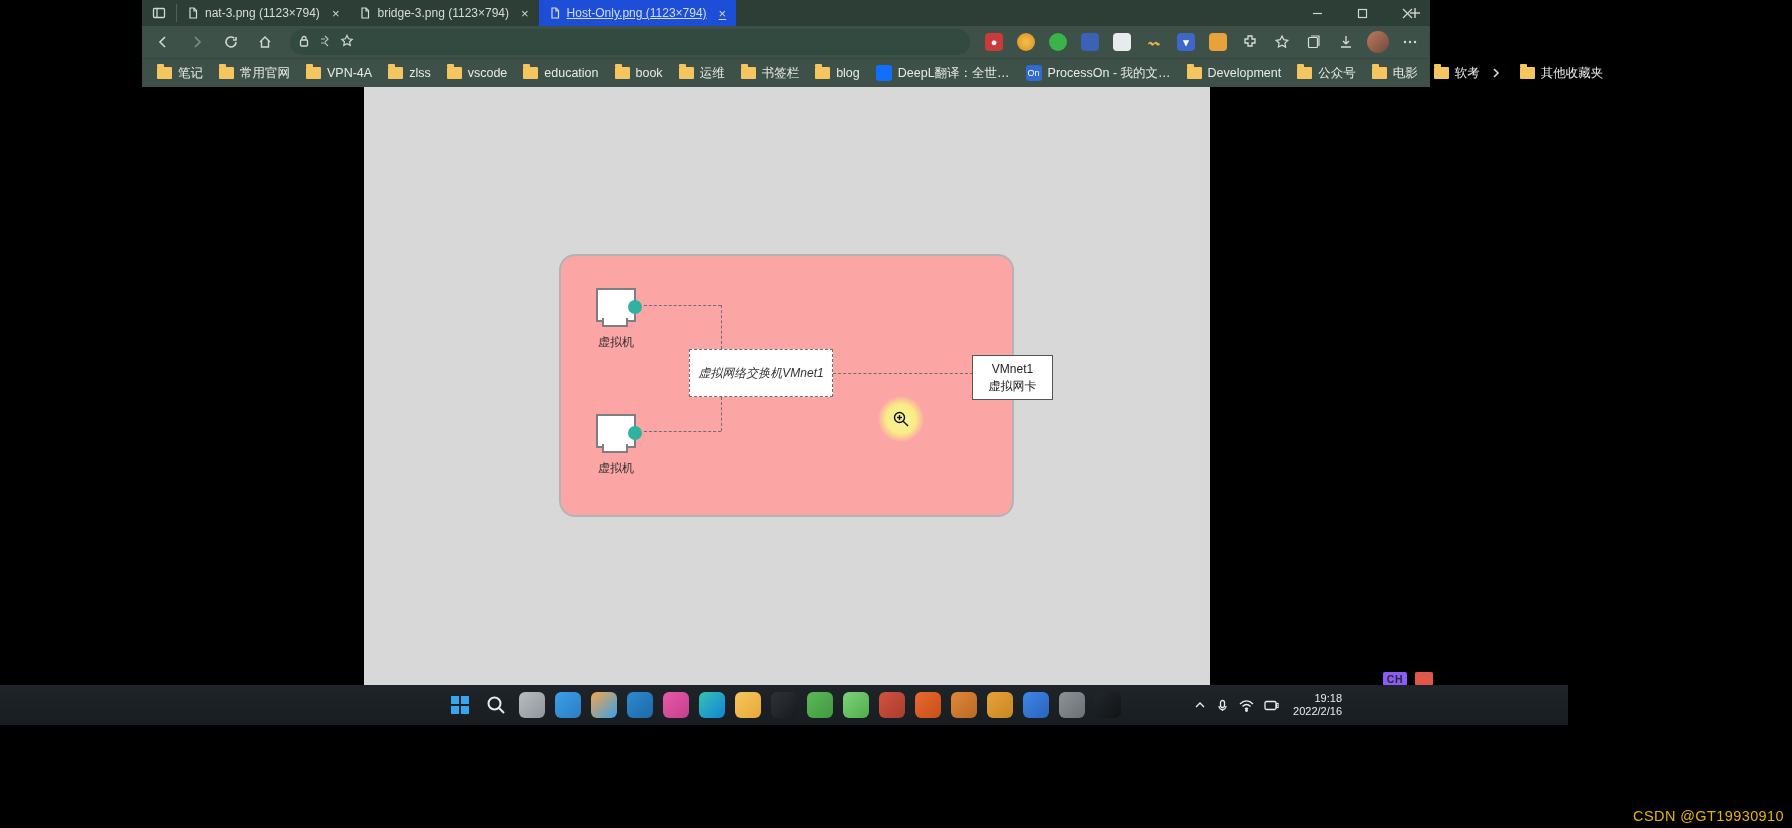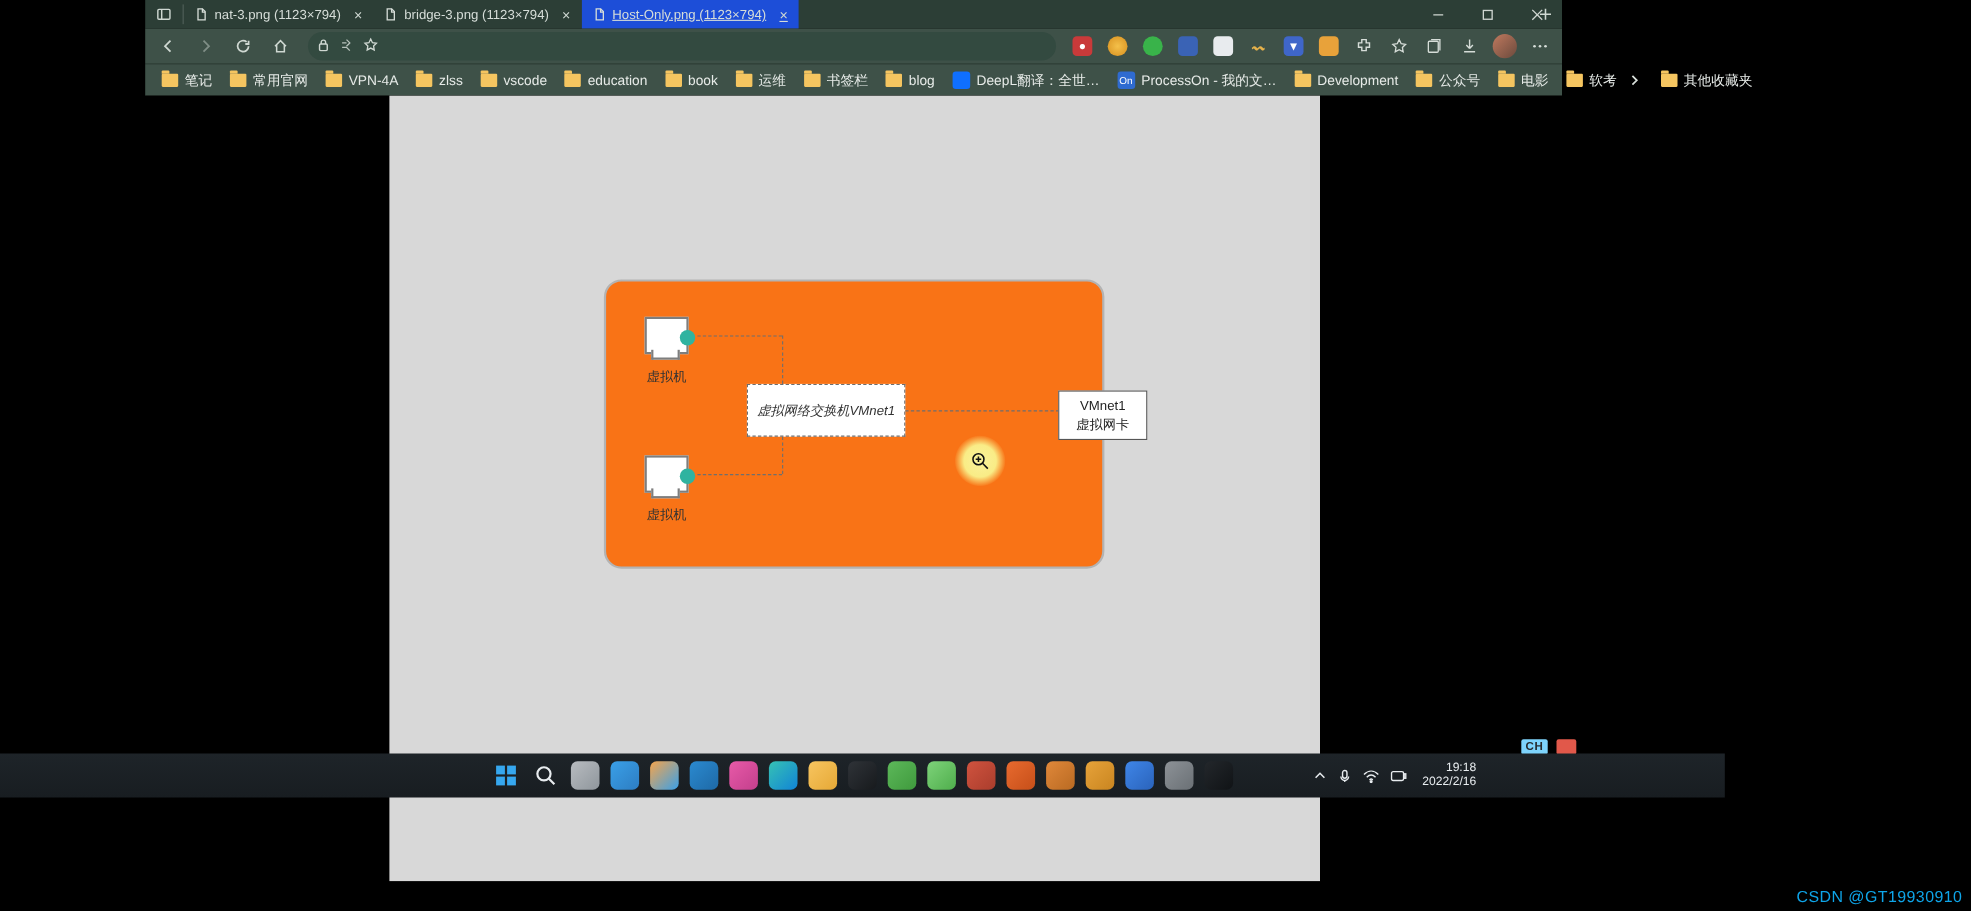--- a/index.html
+++ b/index.html
@@ -3,21 +3,21 @@
 <meta charset="utf-8">
 <style>
   * { margin: 0; padding: 0; box-sizing: border-box; font-family: "Segoe UI", "Microsoft YaHei", sans-serif; -webkit-font-smoothing: antialiased; }
   html, body { width: 100%; height: 100%; background: #000; overflow: hidden; }
   #root { position: relative; width: 1792px; height: 828px; }
 
   
   .outer-black { position: absolute; left: 0; right: 0; top: 0; bottom: 0; background: #000; }
 
   
-  .browser-window { position: absolute; left: 132px; top: 0; width: 1288px; height: 801px; background: #000; }
+  .browser-window { position: absolute; left: 142px; top: 0; width: 1288px; height: 685px; background: #000; }
 
   
   .titlebar { position: absolute; left: 0; top: 0; right: 0; height: 26px; background: #2c3e36; display: flex; align-items: stretch; }
   .tabwell-icon { width: 34px; display:flex; align-items:center; justify-content:center; color:#cfd8d2; }
   .divider-v { width:1px; background: rgba(255,255,255,.18); margin: 4px 0; }
   .tabs { display:flex; align-items:stretch; flex: 1; }
   .tab { display:flex; align-items:center; gap:6px; padding:0 10px; color:#d6ddd8; font-size:12px; position:relative; height:26px; }
   .tab.active { background:#1d4ed8;text-decoration:underline; }
   .tab .close { margin-left:6px; color:#cfd8d2; font-size:13px; line-height:1; }
   .tab svg { flex:0 0 auto; }
@@ -44,21 +44,21 @@
   .bm .appico { width:16px; height:16px; border-radius:3px; display:flex; align-items:center; justify-content:center; font-size:9px; color:#fff; }
   .bmbar .spacer { flex:1; }
   .bm-overflow { width:20px; display:flex; align-items:center; justify-content:center; color:#d6ddd8; }
 
   
   .viewport { position:absolute; left:0; top:87px; right:0; bottom:0; background:#000; }
   .page-img { position:absolute; left:222px; top:0; width:846px; bottom:0; background:#d8d8d8; }
 
   
   .diagram-title { position:absolute; left:0; right:0; top:74px; text-align:center; font-weight:700; font-size:25px; color:#e3372a; letter-spacing:.5px; }
-  .big-box { position:absolute; left:195px; top:167px; width:455px; height:263px; border:2px solid #b3b3b3; border-radius:16px; background:#f97316; }
+  .big-box { position:absolute; left:195px; top:167px; width:455px; height:263px; border:2px solid #b3b3b3; border-radius:16px; background:#fca5a5; }
   .vm-box { position:absolute; width:40px; height:34px; border:2px solid #7e7e7e; background:#fff; }
   .vm-box::after{ content:""; position:absolute; left:4px; bottom:-7px; width:22px; height:7px; background:#fff; border:2px solid #7e7e7e; border-top:none; }
   .nic { position:absolute; width:14px; height:14px; border-radius:50%; background:#2fb3a0; }
   .vm1 { left:35px; top:32px; }
   .vm1 .nic{ right:-8px; top:10px; }
   .vm2 { left:35px; top:158px; }
   .vm2 .nic{ right:-8px; top:10px; }
   .vm-label { position:absolute; font-size:12px; color:#333; }
   .switch-box { position:absolute; left:128px; top:93px; width:144px; height:48px; border:1px dashed #6e6e6e; background:#fff; display:flex; align-items:center; justify-content:center; font-size:12px; color:#333;font-style:italic; }
   .wire { position:absolute; border:0 dashed #6e6e6e; }
@@ -66,33 +66,33 @@
   .w-h { border-top-width:1.5px; height:0; }
   .w-v { border-left-width:1.5px; width:0; }
 
   .vnet-card { position:absolute; right:-41px; top:99px; width:81px; height:45px; border:1px solid #555; background:#fff; display:flex; flex-direction:column; align-items:center; justify-content:center; font-size:12px; color:#222; line-height:1.35; }
 
   .highlight { position:absolute; width:46px; height:46px; border-radius:50%; background:radial-gradient(circle,#faf29b 0%, #f9ec86 45%, rgba(249,236,134,0) 72%); display:flex; align-items:center; justify-content:center; }
   .highlight svg{ position:relative; }
   .bili-watch { position:absolute; left:148px; top:697px; color:#9fa4a8; font-size:15px; display:flex; align-items:center; gap:8px; }
   .bili-watch svg{opacity:.8;}
   .bili-right { position:absolute; right:359px; top:672px; display:flex; gap:8px; align-items:center; }
-  .badge-ch { background:#7dd3fc; color:#26292c; font-size:10.5px; padding:1px 4px; border-radius:2px; font-weight:600; letter-spacing:.5px;}
+  .badge-ch { background:#8b5cf6; color:#26292c; font-size:10.5px; padding:1px 4px; border-radius:2px; font-weight:600; letter-spacing:.5px;}
   .badge-s  { width:18px; height:14px; background:#e1584a; border-radius:2px; }
 
   
   .taskbar { position:absolute; left:0; right:0; bottom:0; height:40px; background:linear-gradient(#1e2429,#181d21); }
   .task-center { position:absolute; left:50%; transform:translateX(-50%); bottom:0; height:40px; display:flex; align-items:center; gap:2px; padding:0 4px; }
   .ticon { width:34px; height:34px; border-radius:4px; display:flex; align-items:center; justify-content:center; }
   .ticon .blob{ width:26px; height:26px; border-radius:6px; }
   .tray { position:absolute; right:226px; bottom:0; height:40px; display:flex; align-items:center; gap:14px; color:#e8ecef; font-size:11px; }
   .tray .clk{ text-align:right; line-height:1.15; }
   .tray .sys{ display:flex; gap:10px; align-items:center; }
 
-  .watermark { position:absolute; right:8px; bottom:4px; color:#0ea5e9; font-size:14.5px; letter-spacing:.4px; }
+  .watermark { position:absolute; right:8px; bottom:4px; color:#eab308; font-size:14.5px; letter-spacing:.4px; }
 
 </style>
 </head>
 <body>
 
 <div id="root">
   <div class="outer-black"></div>
 
   <div class="browser-window">
 

